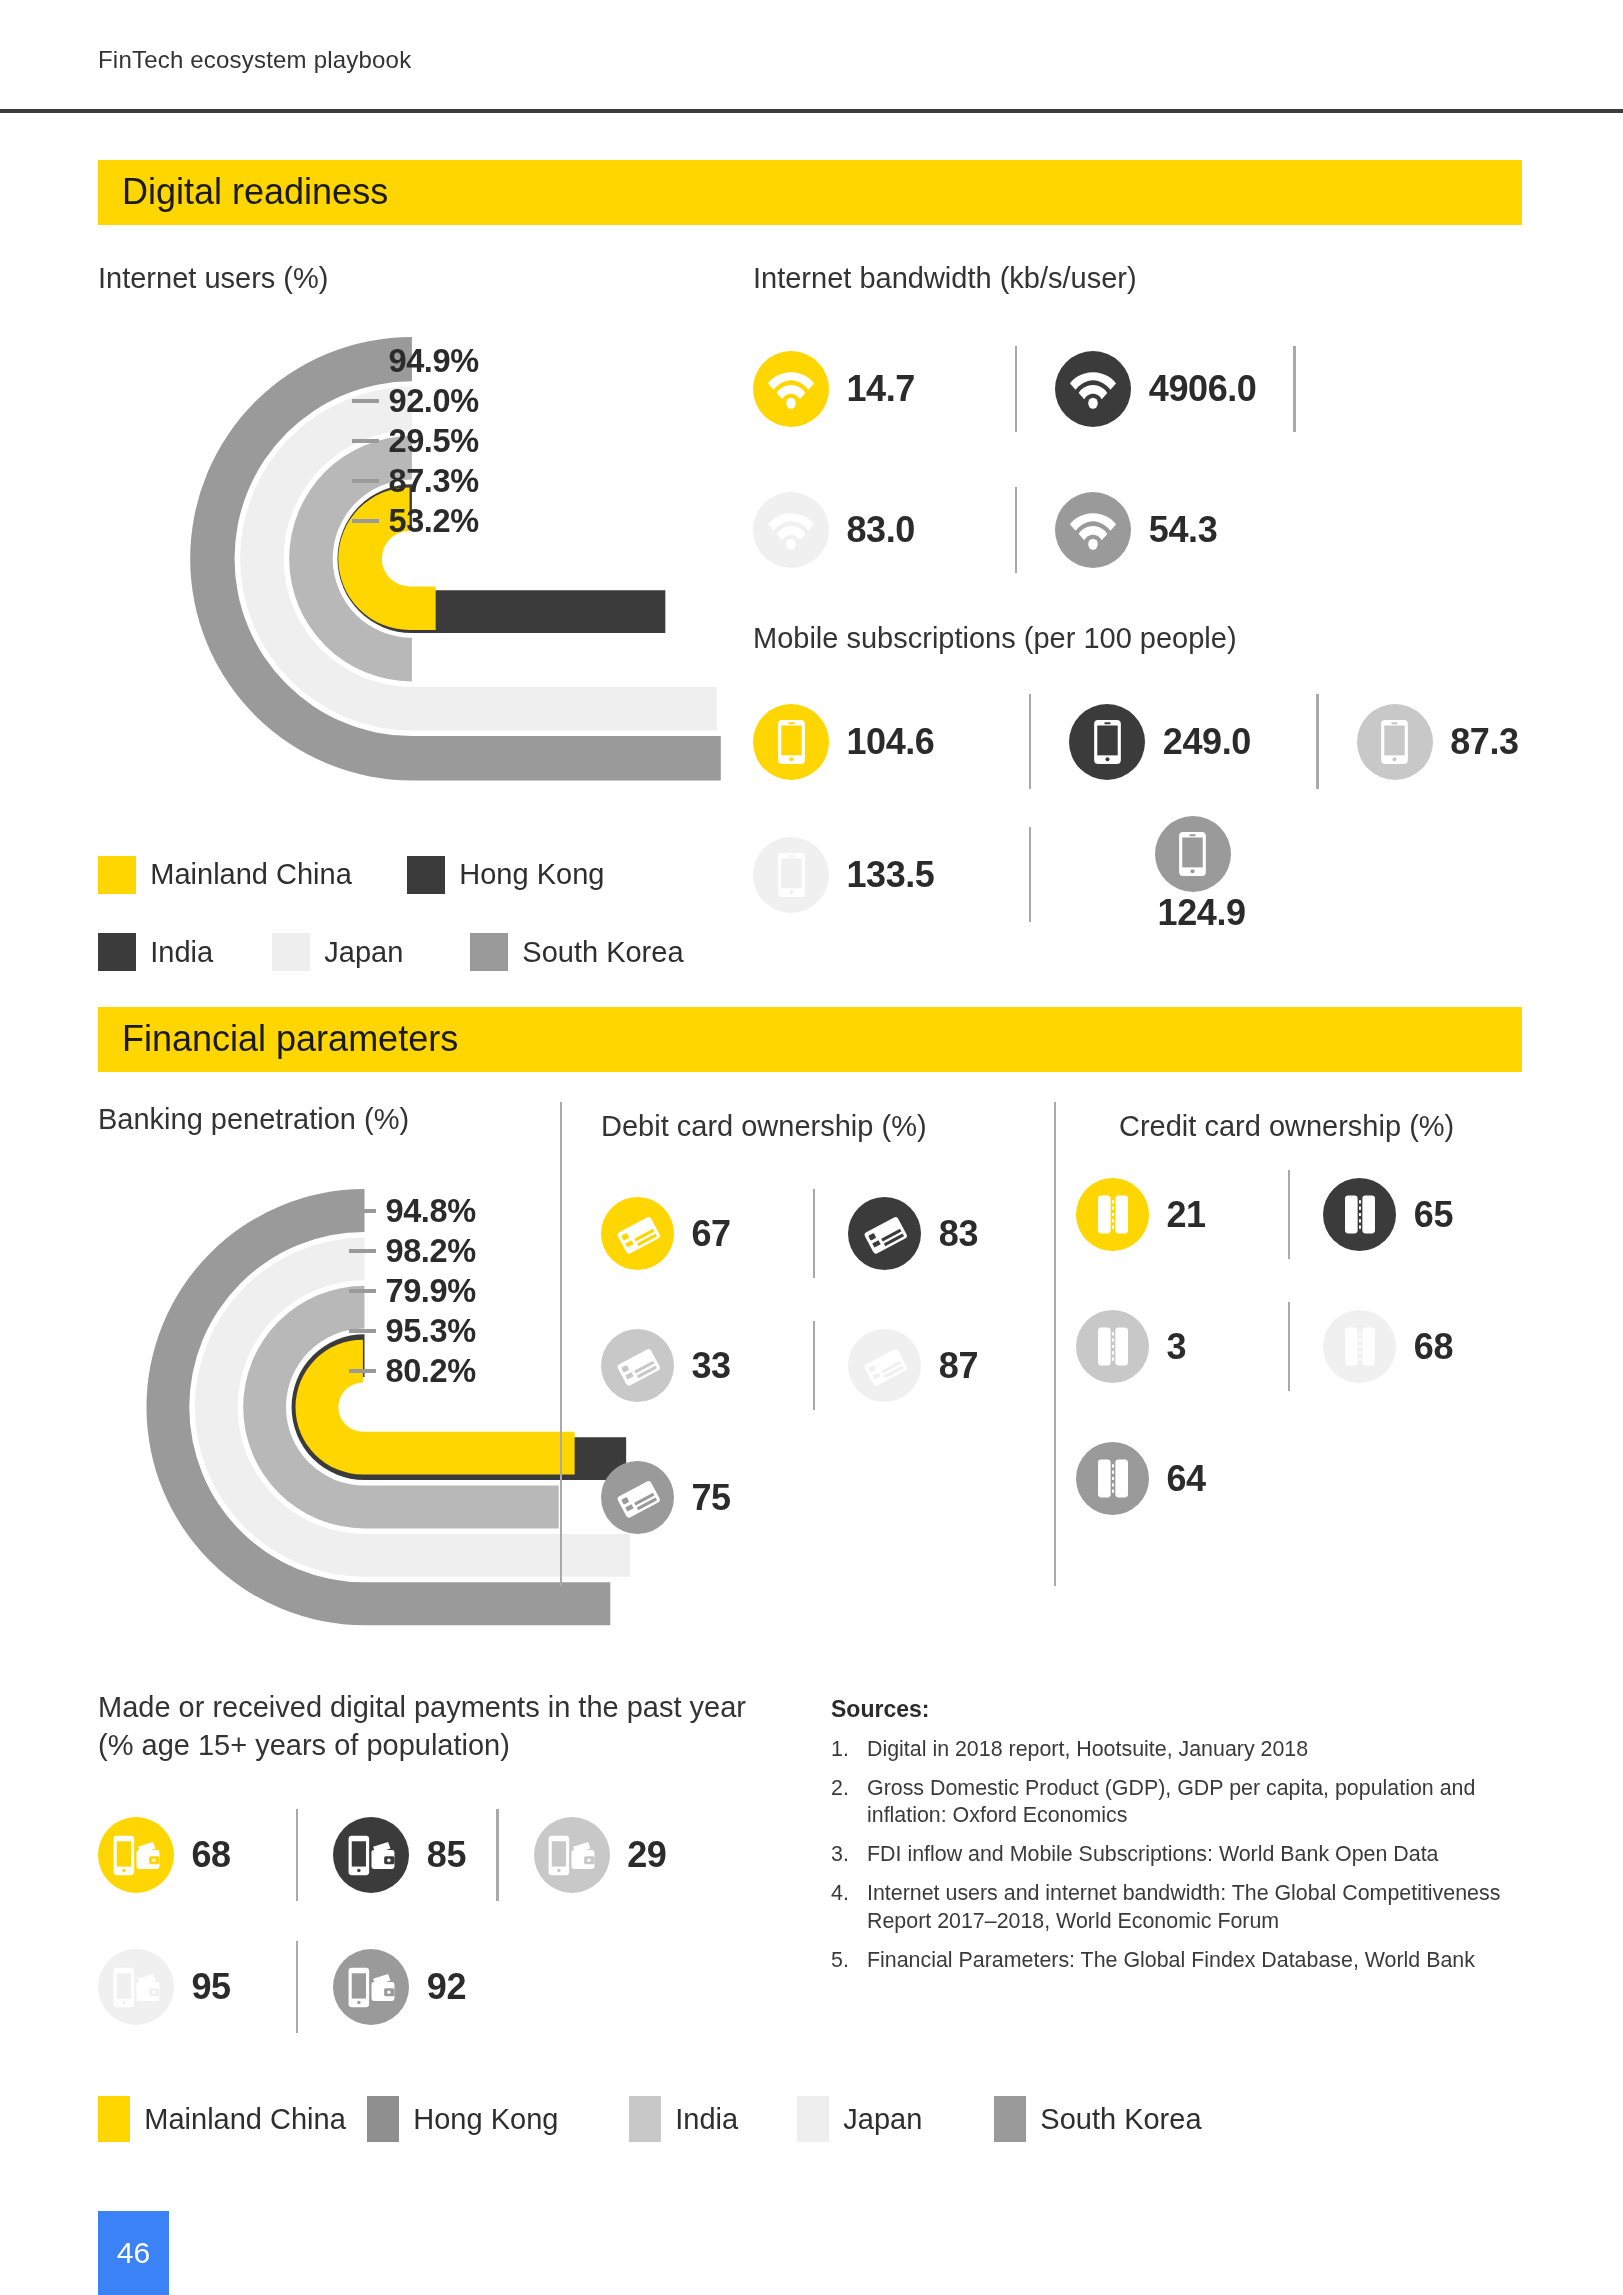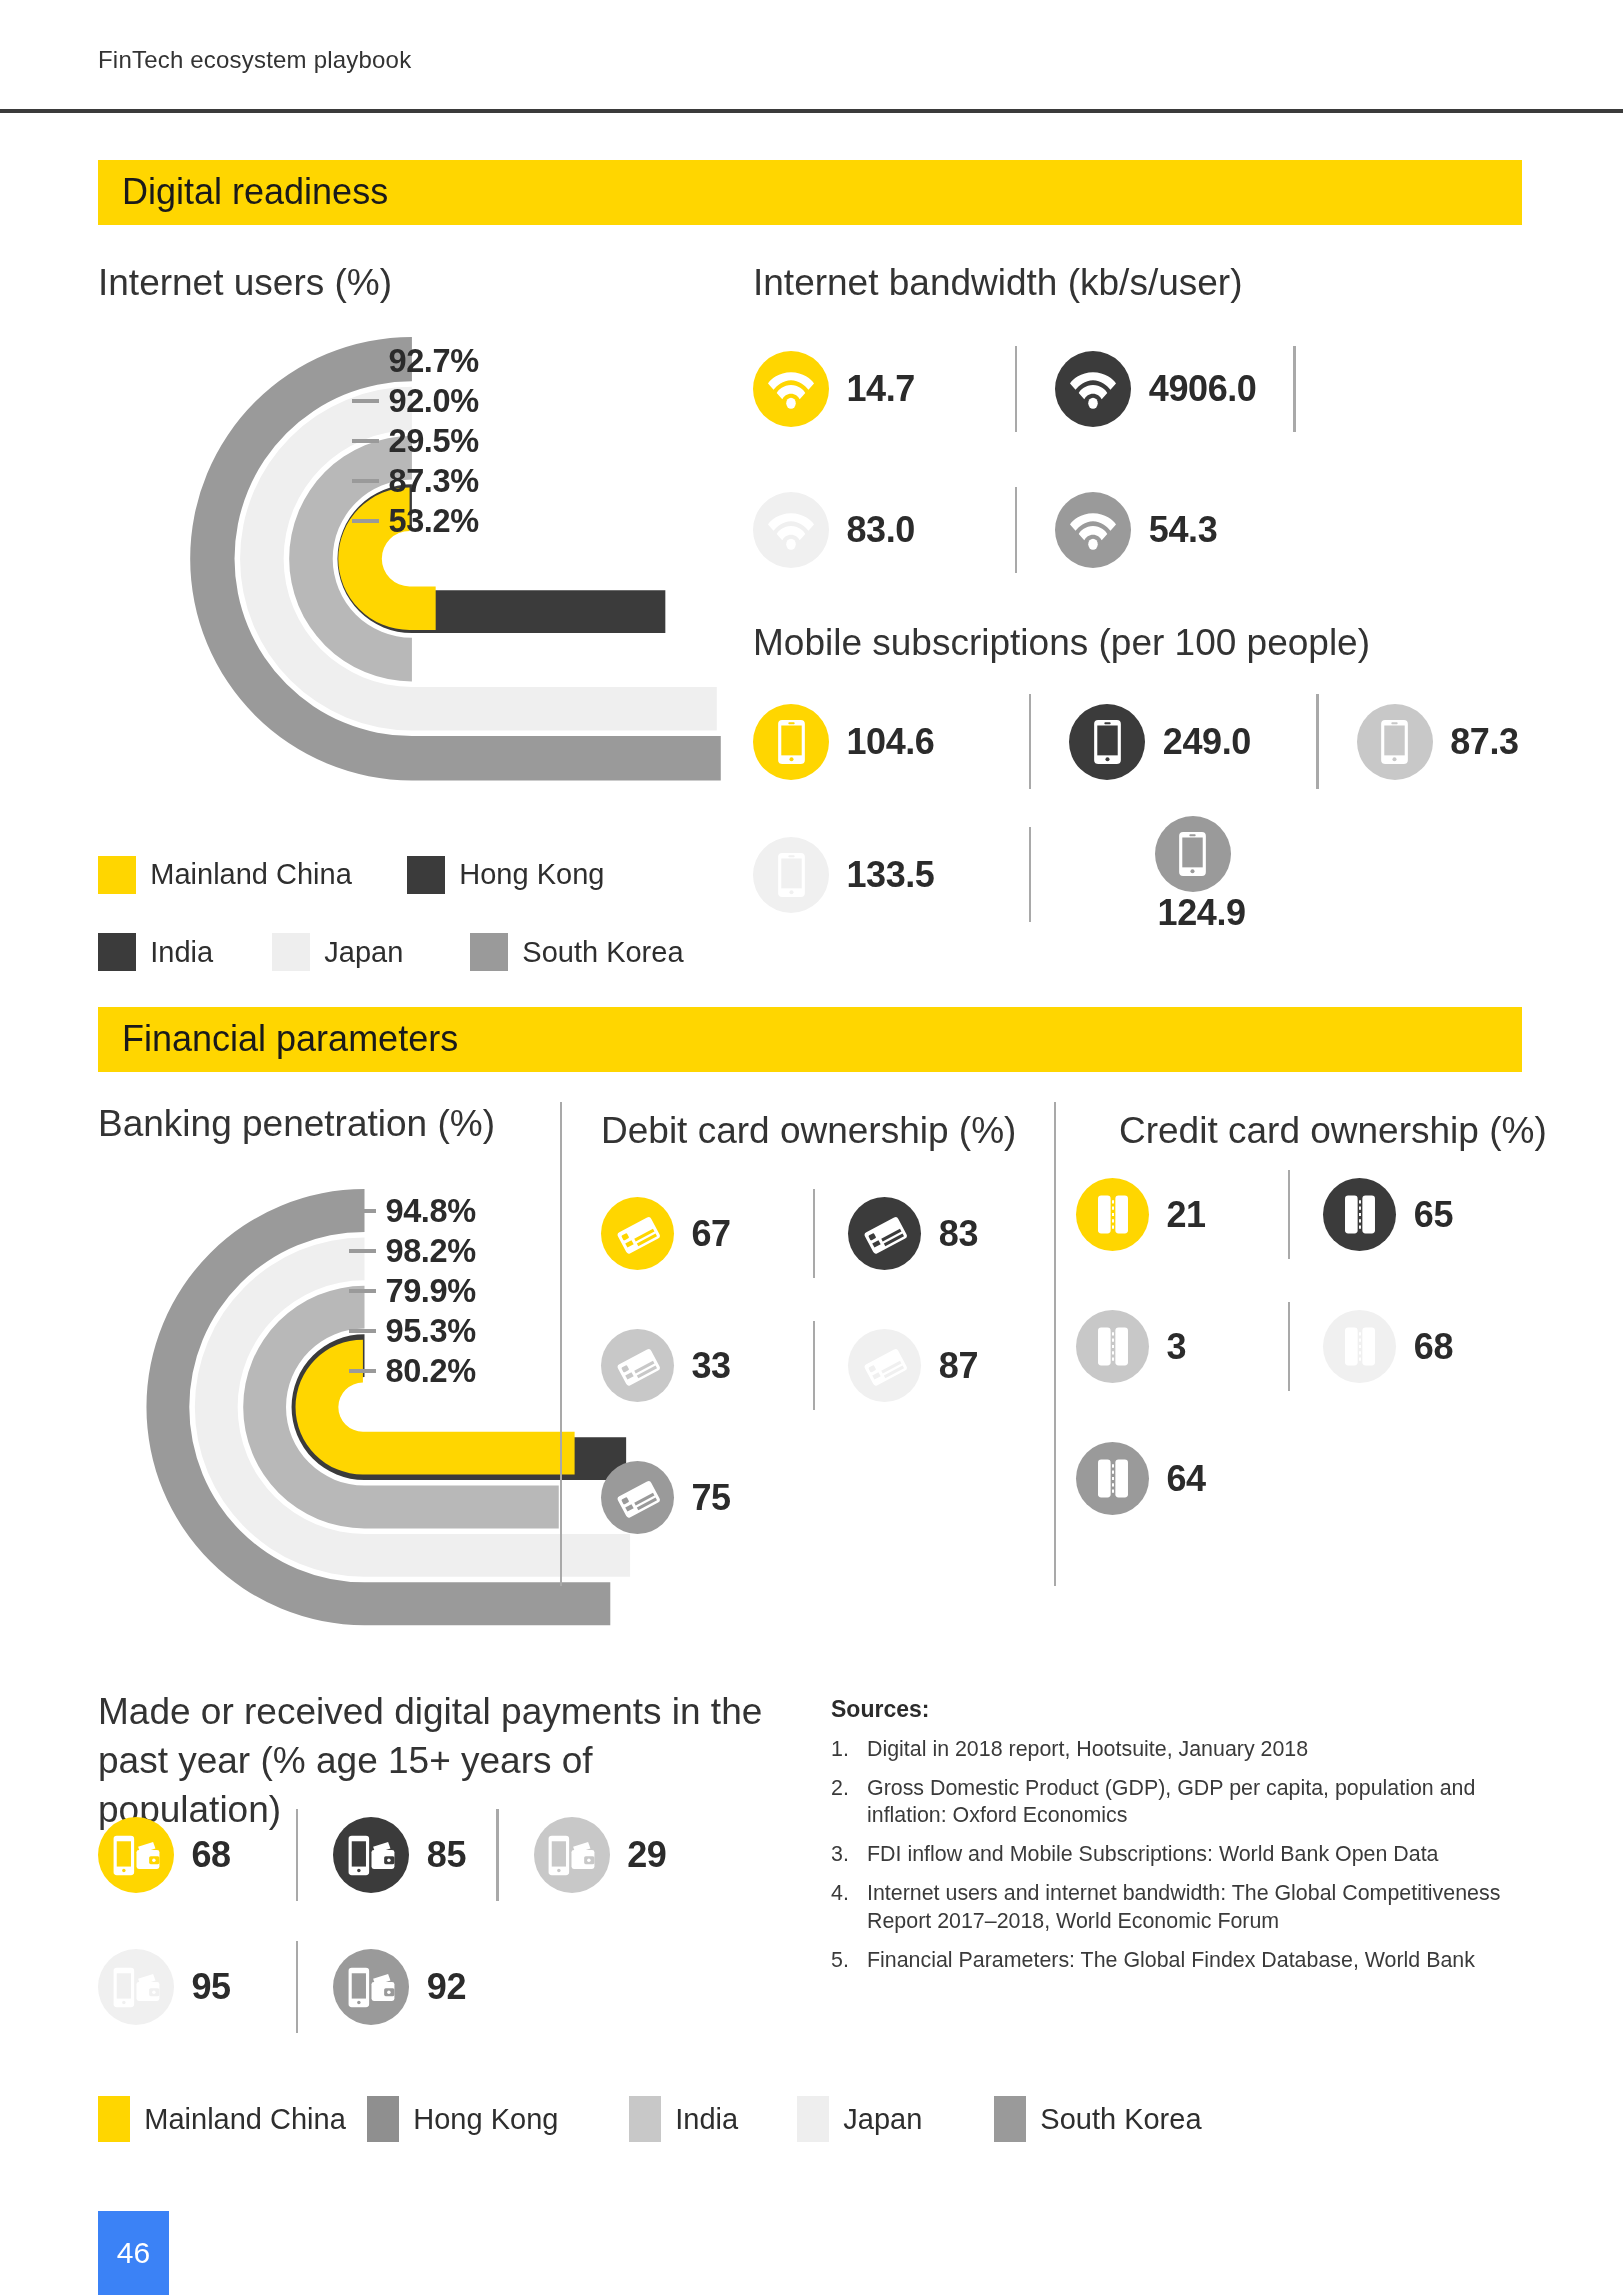--- a/index.html
+++ b/index.html
@@ -31,21 +31,21 @@
   .banner .btxt {
     position: absolute; left: 24px; top: 50%;
     transform: translateY(-52%);
     font-size: 36px; color: #1a1a1a; font-weight: 400;
   }
   #banner-digital { top: 160px; }
   #banner-financial { top: 1007px; }
 
   
   .blk-title {
-    position: absolute; font-size: 37px; color: #333; font-weight: 400;
+    position: absolute; font-size: 29px; color: #333; font-weight: 400;
     white-space: nowrap;
   }
 
   
   .radial { position: absolute; }
   .radial svg { display: block; overflow: visible; }
 
   .rlabels { position: absolute; }
   .rlabel {
     display: flex; align-items: center; gap: 9.5px;
@@ -121,21 +121,21 @@
       <path d="M 410,196 A 94,94 0 0 0 316,290 A 94,94 0 0 0 410,384 L 730,384 L 730,330 L 410,330 A 40,40 0 0 1 370,290 A 40,40 0 0 1 410,250 Z" fill="#3b3b3b"></path>
 
       <path d="M 410,145 A 145,145 0 0 0 265,290 A 145,145 0 0 0 410,435 L 410,435 L 410,435 Z" fill="none"></path>
       <path d="M 407,200 A 90,90 0 0 0 317,290 A 90,90 0 0 0 407,380 L 440,380 L 440,325 L 407,325 A 35,35 0 0 1 372,290 A 35,35 0 0 1 407,255 Z" fill="#ffd600"></path>
     </svg>
   </div>
 
   <div class="rlabels" style="left:352px; top:341px;">
     <div class="rlabel">
       <span class="dash"></span>
-      <span class="val">92.7%</span>
+      <span class="val">94.9%</span>
     </div>
     <div class="rlabel">
       <span class="dash"></span>
       <span class="val">92.0%</span>
     </div>
     <div class="rlabel">
       <span class="dash"></span>
       <span class="val">29.5%</span>
     </div>
     <div class="rlabel">

